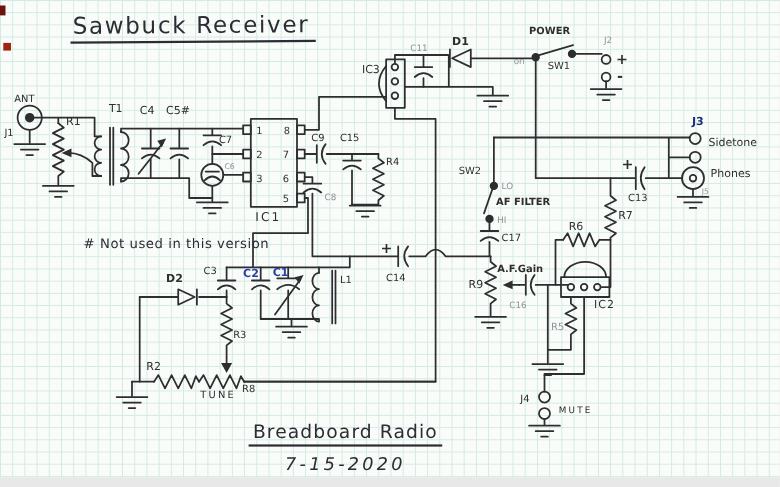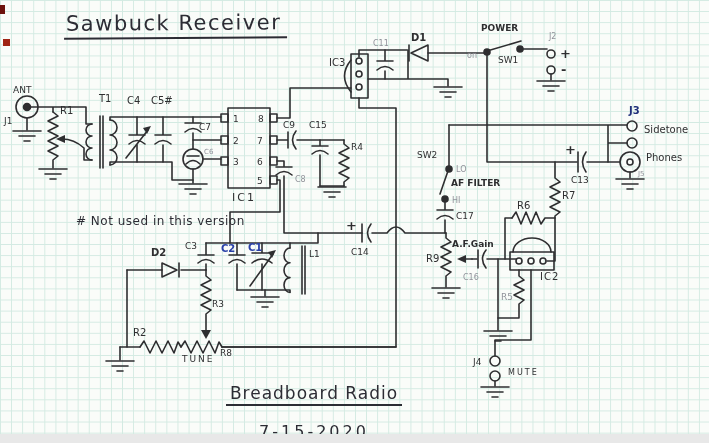--- a/index.html
+++ b/index.html
@@ -10,21 +10,21 @@
     background-size:11.1px 11.1px;
     font-family:"DejaVu Sans", sans-serif;}
   svg{position:absolute;left:0;top:0;}
   .hand{color:#2c2c34;}
   #title{position:absolute;left:64px;top:11px;font-size:21px;letter-spacing:1.5px;
     border-bottom:2px solid #2c2c34;padding:0 6px 2px 2px;transform:rotate(-0.4deg);}
   #note{position:absolute;left:76px;top:214px;font-size:12px;letter-spacing:0.5px;}
   #footer{position:absolute;left:224px;top:383px;width:180px;text-align:center;}
   #footer .l1{font-size:17px;letter-spacing:1px;border-bottom:2px solid #2c2c34;
     display:inline-block;padding:0 4px 1px 4px;}
-  #footer .l2{font-size:16px;letter-spacing:3px;margin-top:16px;}
+  #footer .l2{font-size:16px;letter-spacing:3px;margin-top:6px;font-style:italic;}
   text{font-family:"DejaVu Sans", sans-serif;}
 </style>
 </head>
 <body>
 
 <div id="page">
 
   <div id="title" class="hand">Sawbuck Receiver</div>
   <div id="note" class="hand"># Not used in this version</div>
   <div id="footer">

